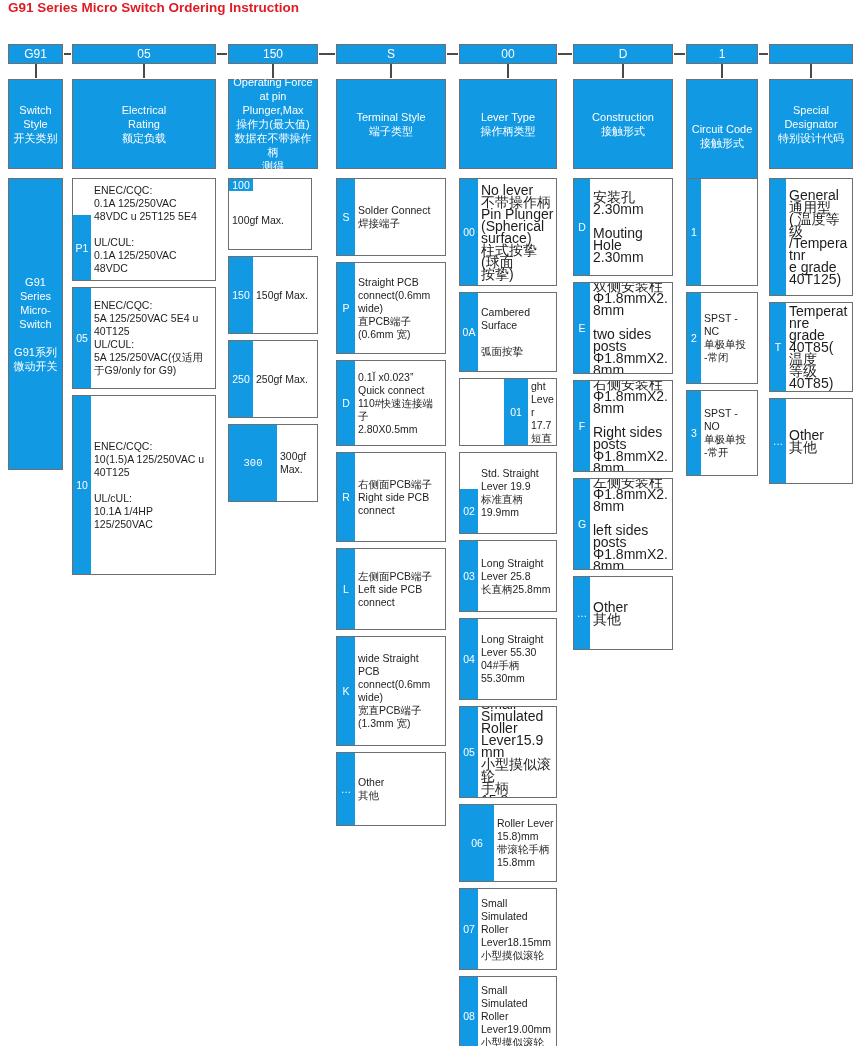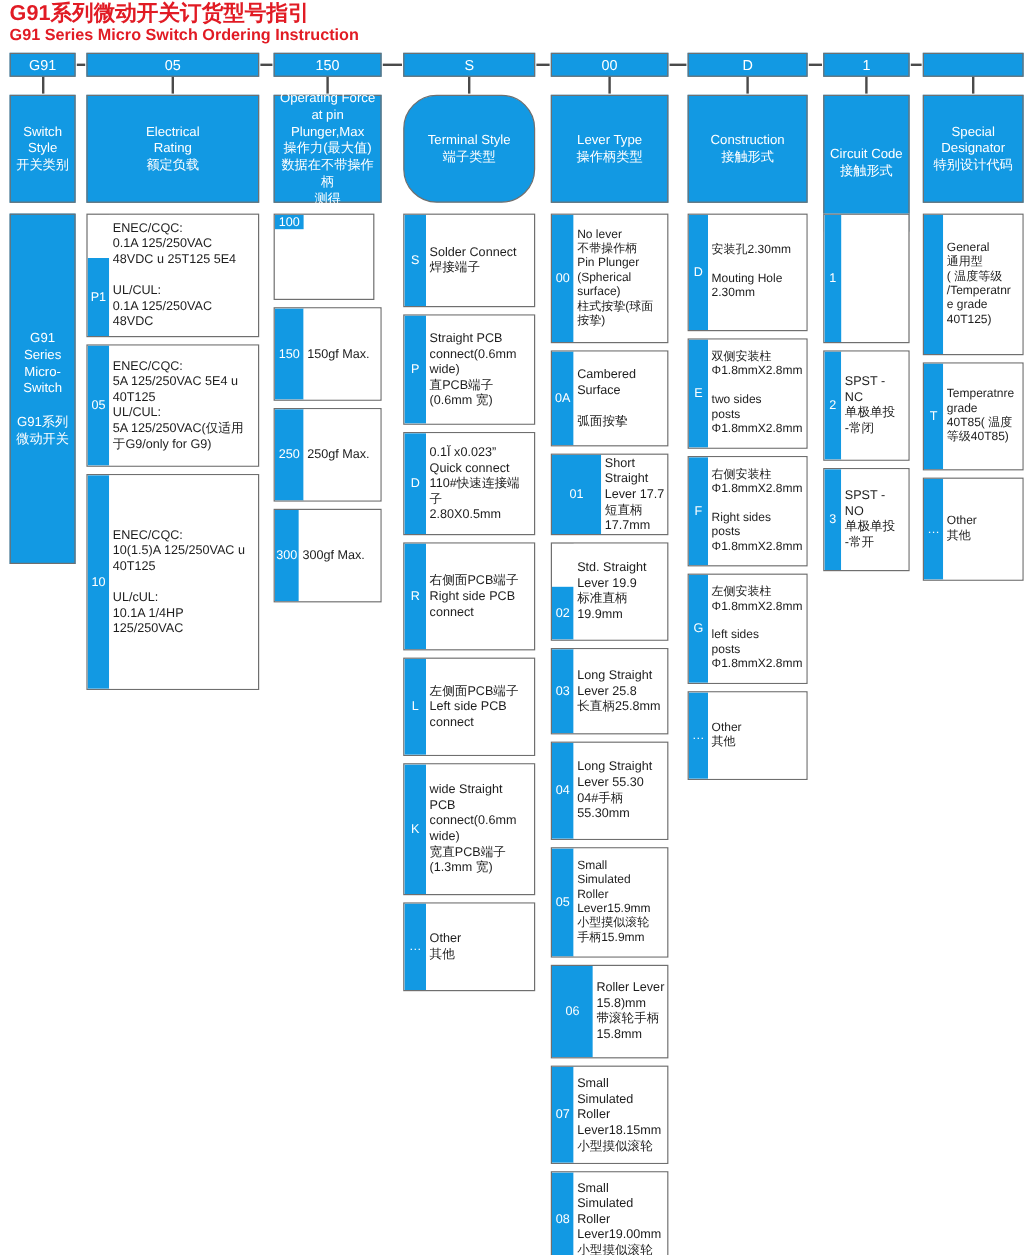--- a/index.html
+++ b/index.html
@@ -84,21 +84,21 @@
     flex: 1 1 auto;
     background: #ffffff;
     color: #1d1d1d;
     font-size: 10.5px;
     line-height: 13px;
     padding: 2px 2px 2px 3px;
     display: flex; flex-direction: column; justify-content: center;
     white-space: pre-line;
     word-break: break-word;
   }
-  .opt-text.small { font-size: 10px; line-height: 12px; }
+  .opt-text.small { font-size: 14px; line-height: 12px; }
 
   
   .col1-cell {
     position: absolute;
     background: #1299E3;
     border: 1px solid #6f6f6f;
     color: #ffffff;
     font-size: 11px;
     line-height: 14px;
     text-align: center;
@@ -107,21 +107,20 @@
     white-space: pre-line;
     padding: 4px 2px;
   }
 </style>
 </head>
 <body>
 
 <div id="page">
 
   <div class="title-block">
-    <div class="title-cn">G91系列微动开关订货型号指引</div>
     <div class="title-en">G91 Series Micro Switch Ordering Instruction</div>
   </div>
 
   <div id="code-row">
       <div class="code-box" style="left: 8px; top: 44px; width: 55px;">G91</div>
       <div class="dash" style="left: 64px; width: 7px;"></div>
       <div class="connector" style="left: 34.5px; top: 64px; height: 14px;"></div>
       <div class="code-box" style="left: 72px; top: 44px; width: 144px;">05</div>
       <div class="dash" style="left: 217px; width: 10px;"></div>
       <div class="connector" style="left: 143px; top: 64px; height: 14px;"></div>
@@ -155,21 +154,21 @@
         <span>额定负载</span>
       </div>
       <div class="cat-box" style="left: 228px; top: 79px; width: 90px; height: 90px;">
         <span>Operating Force</span>
         <span>at pin</span>
         <span>Plunger,Max</span>
         <span>操作力(最大值)</span>
         <span>数据在不带操作柄</span>
         <span>测得</span>
       </div>
-      <div class="cat-box" style="left: 336px; top: 79px; width: 110px; height: 90px; border-radius: 28px;">
+      <div class="cat-box" style="left: 336px; top: 79px; width: 110px; height: 90px;">
         <span>Terminal Style</span>
         <span>端子类型</span>
       </div>
       <div class="cat-box" style="left: 459px; top: 79px; width: 98px; height: 90px;">
         <span>Lever Type</span>
         <span>操作柄类型</span>
       </div>
       <div class="cat-box" style="left: 573px; top: 79px; width: 100px; height: 90px;">
         <span>Construction</span>
         <span>接触形式</span>
@@ -216,31 +215,32 @@
         <div class="opt-text">ENEC/CQC:
 10(1.5)A 125/250VAC u
 40T125
 
 UL/cUL:
 10.1A 1/4HP
 125/250VAC</div>
       </div>
       <div class="opt" style="left: 228px; top: 178px; width: 84px; height: 72px; flex-direction: column;">
         <div class="opt-code" style="width: 24px;">100</div>
+        <div class="opt-text">100gf Max.</div>
       </div>
       <div class="opt" style="left: 228px; top: 256px; width: 90px; height: 78px;">
         <div class="opt-code" style="width: 24px;">150</div>
         <div class="opt-text">150gf Max.</div>
       </div>
       <div class="opt" style="left: 228px; top: 340px; width: 90px; height: 78px;">
         <div class="opt-code" style="width: 24px;">250</div>
         <div class="opt-text">250gf Max.</div>
       </div>
       <div class="opt" style="left: 228px; top: 424px; width: 90px; height: 78px;">
-        <div class="opt-code" style="width: 20px;">300</div>
+        <div class="opt-code" style="width: 48px; font-family: Liberation Mono, monospace;">300</div>
         <div class="opt-text">300gf Max.</div>
       </div>
       <div class="opt" style="left: 336px; top: 178px; width: 110px; height: 78px;">
         <div class="opt-code" style="width: 18px;">S</div>
         <div class="opt-text">Solder Connect
 焊接端子</div>
       </div>
       <div class="opt" style="left: 336px; top: 262px; width: 110px; height: 92px;">
         <div class="opt-code" style="width: 18px;">P</div>
         <div class="opt-text">Straight PCB
@@ -293,21 +293,21 @@
 按挚)</div>
       </div>
       <div class="opt" style="left: 459px; top: 292px; width: 98px; height: 80px;">
         <div class="opt-code" style="width: 18px;">0A</div>
         <div class="opt-text">Cambered
 Surface
 
 弧面按挚</div>
       </div>
       <div class="opt" style="left: 459px; top: 378px; width: 98px; height: 68px;">
-        <div class="opt-code" style="width: 41px;">01</div>
+        <div class="opt-code" style="width: 24px; margin-left: 44px;">01</div>
         <div class="opt-text">Short Straight
 Lever 17.7
 短直柄17.7mm</div>
       </div>
       <div class="opt" style="left: 459px; top: 452px; width: 98px; height: 82px;">
         <div class="opt-code" style="width: 18px; margin-top: 36px;">02</div>
         <div class="opt-text">Std. Straight
 Lever 19.9
 标准直柄
 19.9mm</div>

